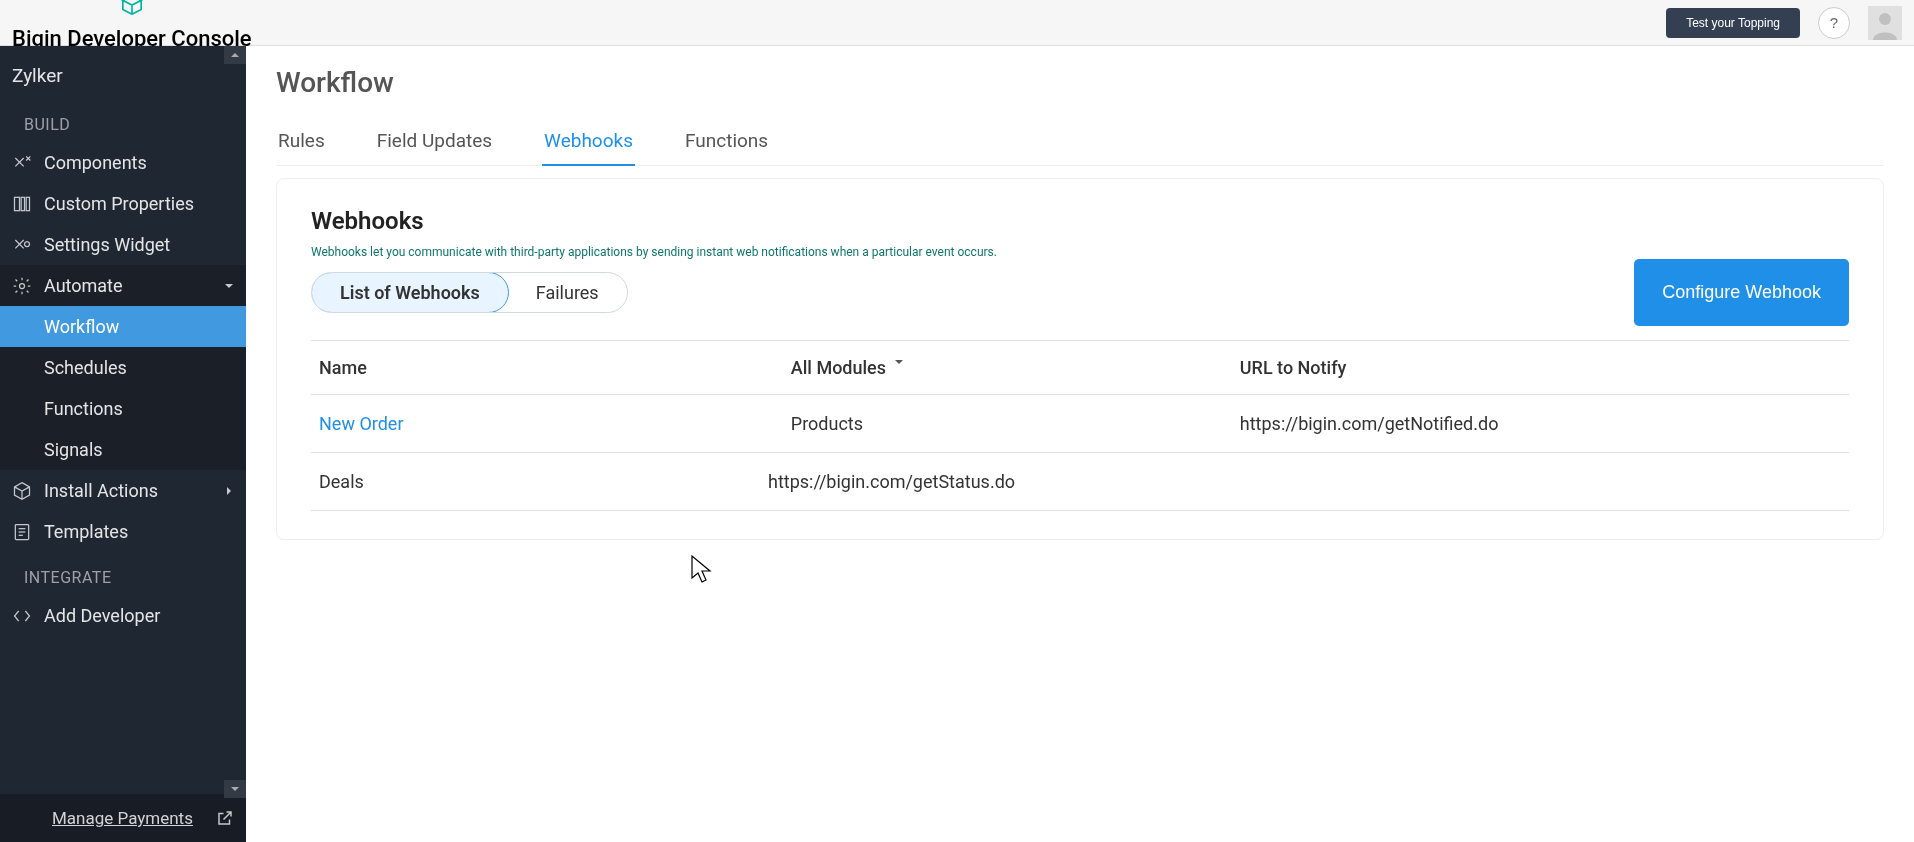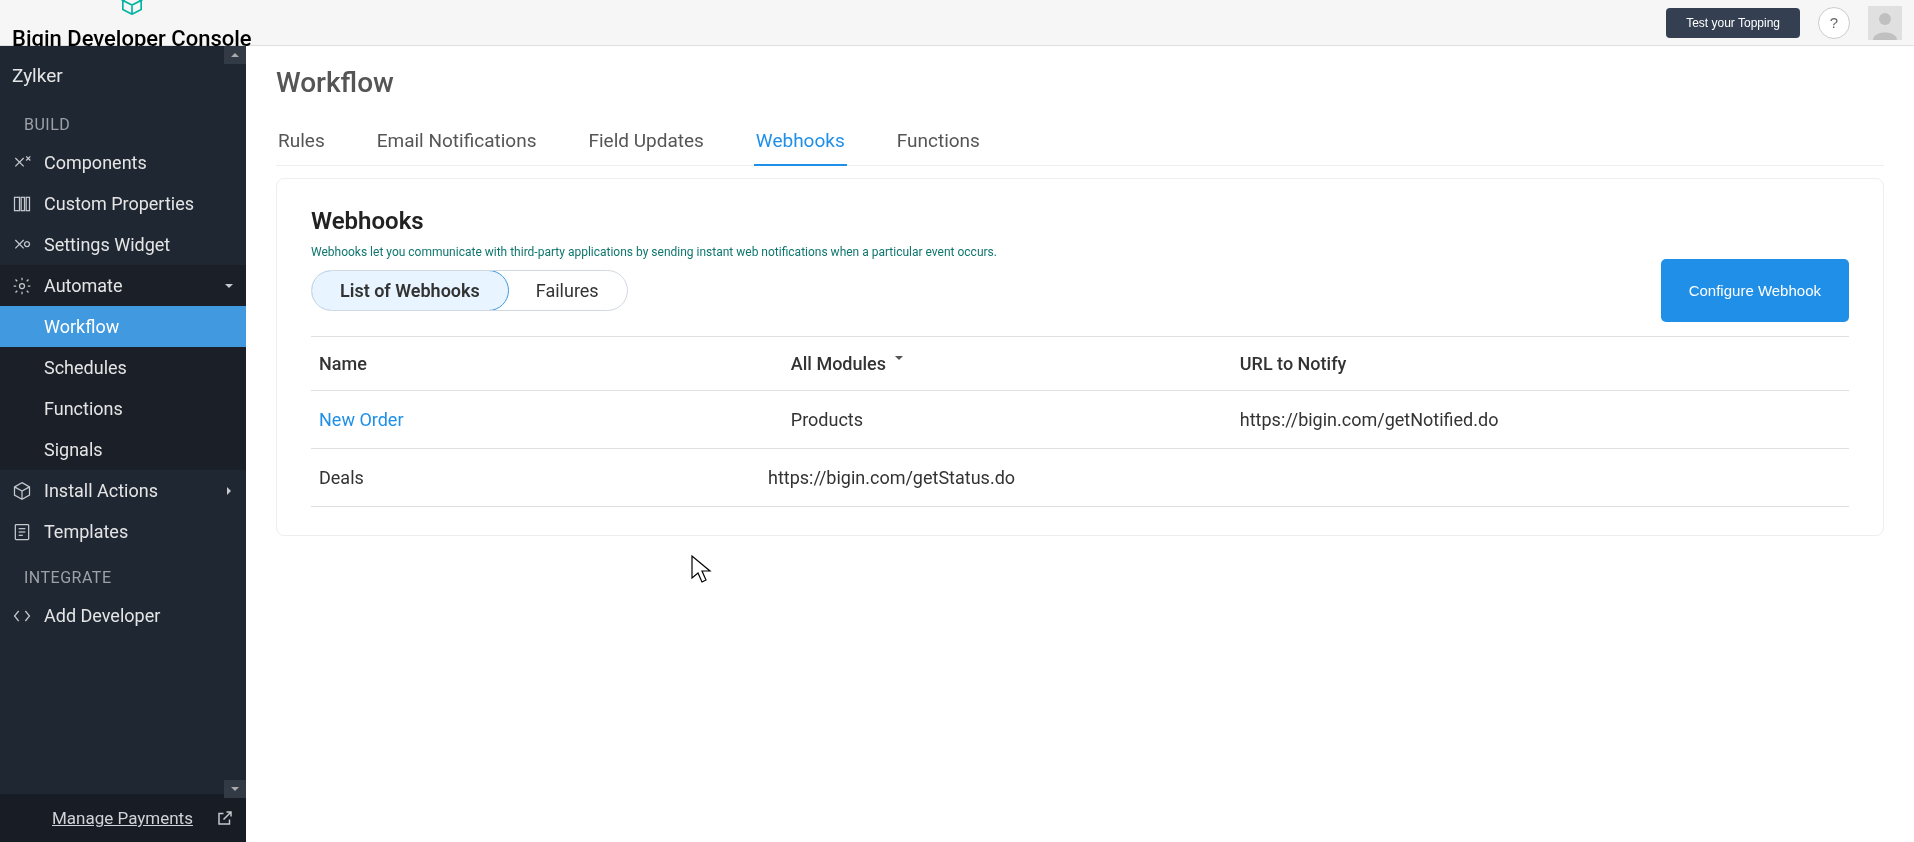--- a/index.html
+++ b/index.html
@@ -256,21 +256,21 @@
       border: 1px solid #4199e0;
       border-radius: 22px;
       margin: -1px;
       font-weight: 600;
     }
     .primary-button {
       background: #1f8fe8;
       color: #fff;
       border: none;
       padding: 23px 28px;
-      font-size: 15px;
+      font-size: 18px;
       border-radius: 5px;
       cursor: pointer;
       margin-left: 36px;
     }
     .table {
       width: 100%;
       border-top: 1px solid #e0e0e0;
     }
     .table-header {
       display: flex;
@@ -441,21 +441,20 @@
           <path d="M14 4 h6 v6 M20 4 L10 14 M18 14 v6 H4 V6 h6"></path>
         </svg>
     </div>
   </div>
 
   <div class="main">
     <h1 class="page-title">Workflow</h1>
 
     <div class="tabs">
       <div class="tab">Rules</div>
-      <div class="tab">Email Notifications</div>
       <div class="tab">Field Updates</div>
       <div class="tab active">Webhooks</div>
       <div class="tab">Functions</div>
     </div>
 
     <div class="card">
       <h2 class="card-title">Webhooks</h2>
       <p class="card-desc">Webhooks let you communicate with third-party applications by sending instant web notifications when a particular event occurs.</p>
 
       <div class="card-toolbar">

